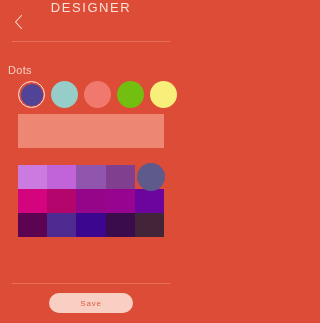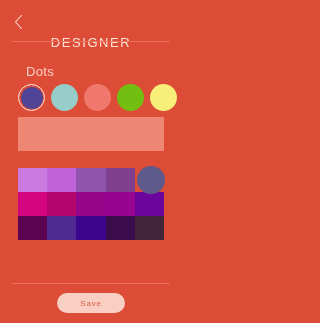--- a/index.html
+++ b/index.html
@@ -20,21 +20,21 @@
     height: 323px;
     background: #dd4c36;
     box-sizing: border-box;
   }
 
   
   .header {
     position: relative;
     height: 50px;
     display: flex;
-    align-items: flex-end;
+    align-items: flex-start;
   }
   .back-btn {
     position: absolute;
     left: 7px;
     top: 12px;
     width: 22px;
     height: 20px;
     display: flex;
     align-items: center;
     justify-content: center;
@@ -53,24 +53,24 @@
     position: absolute;
     left: 12px;
     right: 12px;
     top: 41px;
     height: 1px;
     background: #e8705a;
   }
 
   
   .section-label {
-    font-size: 13px;
+    font-size: 11px;
     color: #f7cfc2;
     letter-spacing: 0.3px;
-    margin-left: 26px;
+    margin-left: 8px;
   }
 
   
   .dots-label { margin-top: 14px; }
   .dots-row {
     margin-top: 5px;
     margin-left: 18px;
     display: flex;
     align-items: center;
     gap: 6px;
@@ -145,21 +145,21 @@
     right: 12px;
     top: 283px;
     height: 1px;
     background: #e8705a;
   }
   .save-btn {
     position: absolute;
     left: 50%;
     transform: translateX(-50%);
     top: 293px;
-    width: 68px;
+    width: 84px;
     height: 20px;
     border-radius: 10px;
     background: #f8cfc2;
     color: #dd5e47;
     font-size: 8px;
     letter-spacing: 0.8px;
     display: flex;
     align-items: center;
     justify-content: center;
     border: none;

